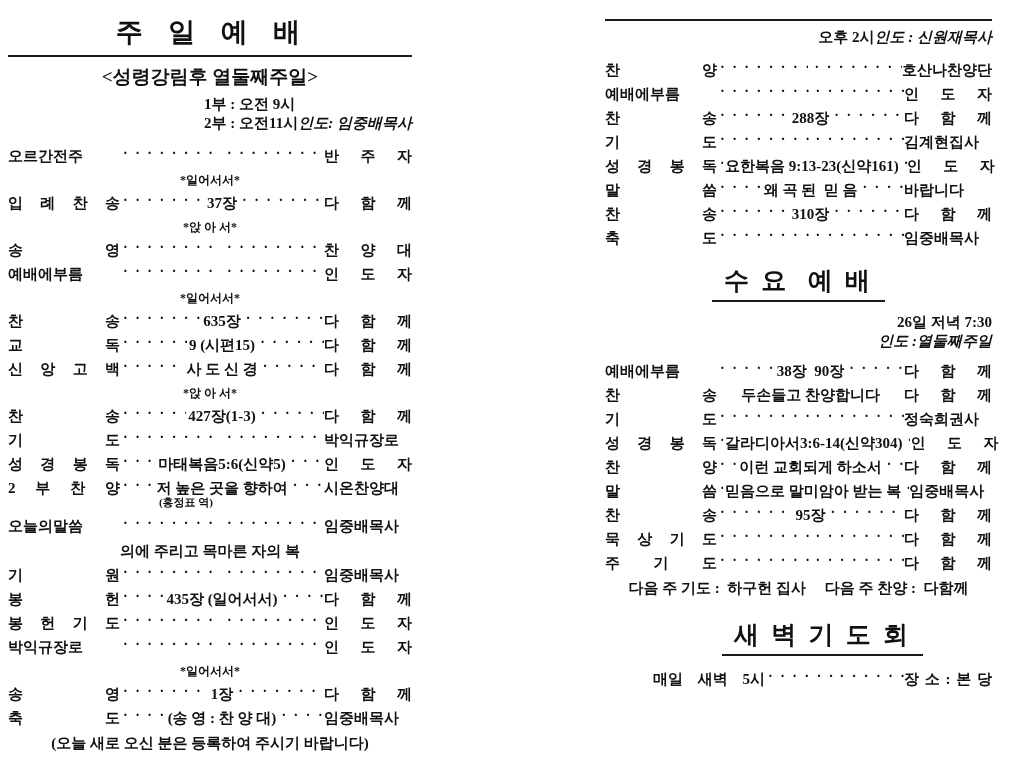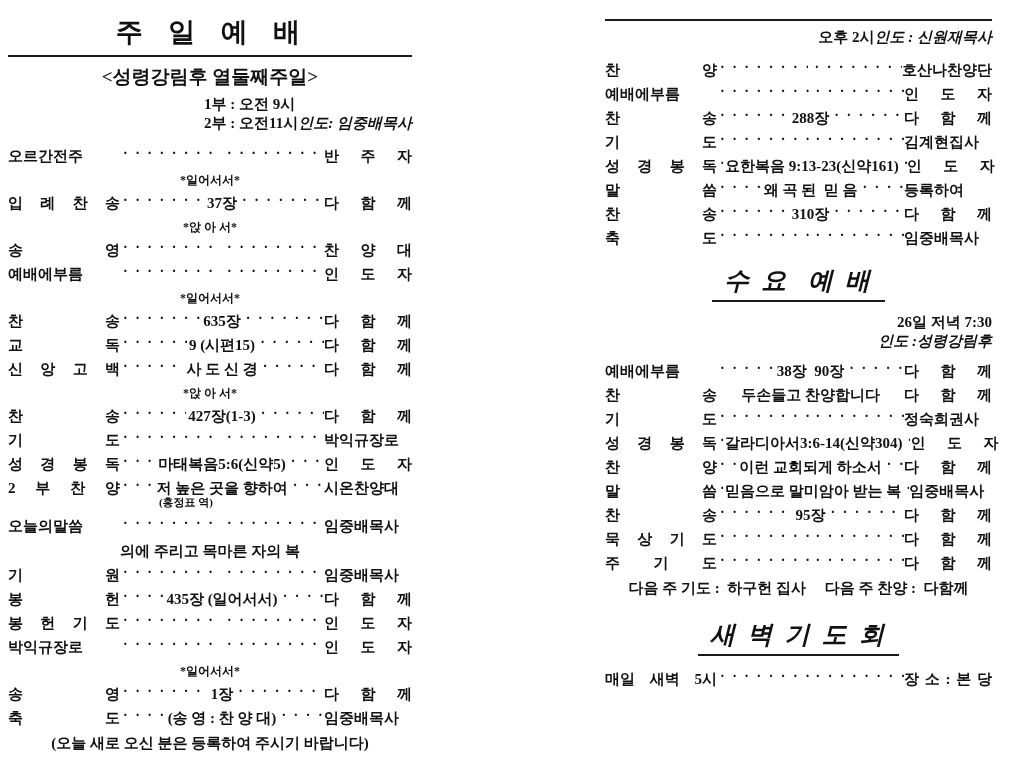--- a/index.html
+++ b/index.html
@@ -29,23 +29,23 @@
   .dots { flex:1 1 0; overflow:hidden; white-space:nowrap; font-size:14px;
           letter-spacing:2px; padding:0 3px; align-self:center; line-height:1; }
 
   .t-note, .t-center, .t-subnote { justify-content:center; }
   .t-note { height:23px; } .t-note .ctr { font-size:12px; }
   .t-center { height:25px; }
   .t-subnote { height:16px; margin:-4px 0 2px 0; }
   .t-subnote .ctr { font-size:11px; transform:translateX(-24px); }
   .t-nodots .dots { visibility:hidden; }
 
-  .sec2 { margin-top:16px; } .sec3 { margin-top:20px; }
+  .sec2 { margin-top:16px; } .sec3 { margin-top:20px;margin-left:48px; }
   .sec-title { font-size:25px; text-align:center; letter-spacing:3px; white-space:pre; margin-bottom:2px; }
-  .u { display:inline-block; border-bottom:2px solid #1a1a1a; padding:0 12px 3px 12px;font-style:italic; }
+  .u { display:inline-block; border-bottom:2px solid #1a1a1a; padding:0 12px 3px 12px; }
   .sec2 .info { margin:11px 0 6px 0;flex-direction:column; }
   .sec3 .rows { margin-top:9px; }
 </style>
 </head>
 <body>
 
 <div class="sheet">
 
   <div class="col-left">
     <div class="big-title">주  일  예  배</div>
@@ -306,21 +306,21 @@
             <span class="ctr">요한복음 9:13-23(신약161)</span>
             <span class="dots">· · · · · · · · · · · · · · · · · · · · · · · · · · · · · · · · · · · · · · · · · · · · · · · · · · · · · · · · · · · · </span>
             <span class="val">인 도 자</span>
           </div>
 
           <div class="srow">
             <span class="lab">말 씀</span>
             <span class="dots">· · · · · · · · · · · · · · · · · · · · · · · · · · · · · · · · · · · · · · · · · · · · · · · · · · · · · · · · · · · · </span>
             <span class="ctr">왜 곡 된  믿 음</span>
             <span class="dots">· · · · · · · · · · · · · · · · · · · · · · · · · · · · · · · · · · · · · · · · · · · · · · · · · · · · · · · · · · · · </span>
-            <span class="val">등록하여</span>
+            <span class="val">바랍니다</span>
           </div>
 
           <div class="srow">
             <span class="lab">찬 송</span>
             <span class="dots">· · · · · · · · · · · · · · · · · · · · · · · · · · · · · · · · · · · · · · · · · · · · · · · · · · · · · · · · · · · · </span>
             <span class="ctr">310장</span>
             <span class="dots">· · · · · · · · · · · · · · · · · · · · · · · · · · · · · · · · · · · · · · · · · · · · · · · · · · · · · · · · · · · · </span>
             <span class="val">다 함 께</span>
           </div>
 
@@ -334,21 +334,21 @@
 
         </div>
     </div>
 
     <div class="sec2">
       <div class="sec-title"><span class="u">수 요  예 배</span></div>
       <div class="info">
         <div class="ileft">
           <div>26일 저녁 7:30</div>
         </div>
-        <div class="iright">인도 :성령강림후</div>
+        <div class="iright">인도 :열둘째주일</div>
       </div>
       <div class="rows">
 
           <div class="srow">
             <span class="lab">예배에부름</span>
             <span class="dots">· · · · · · · · · · · · · · · · · · · · · · · · · · · · · · · · · · · · · · · · · · · · · · · · · · · · · · · · · · · · </span>
             <span class="ctr">38장  90장</span>
             <span class="dots">· · · · · · · · · · · · · · · · · · · · · · · · · · · · · · · · · · · · · · · · · · · · · · · · · · · · · · · · · · · · </span>
             <span class="val">다 함 께</span>
           </div>

